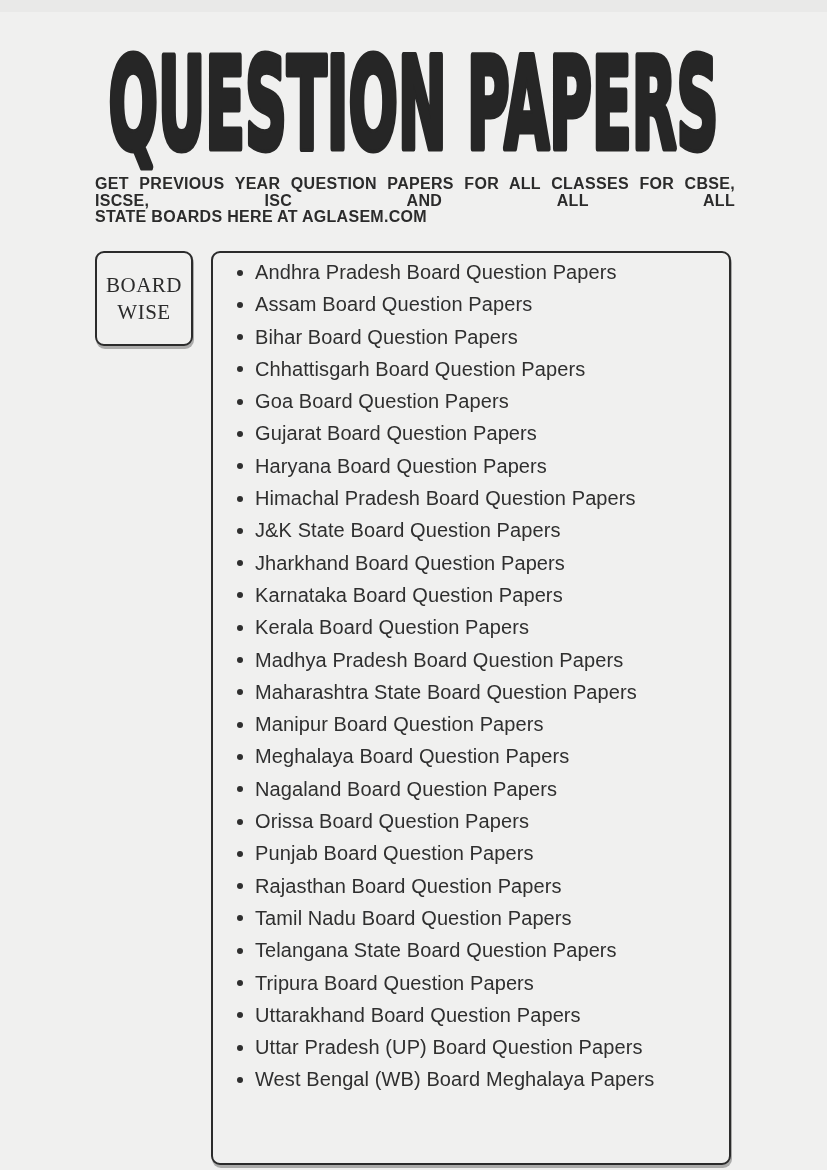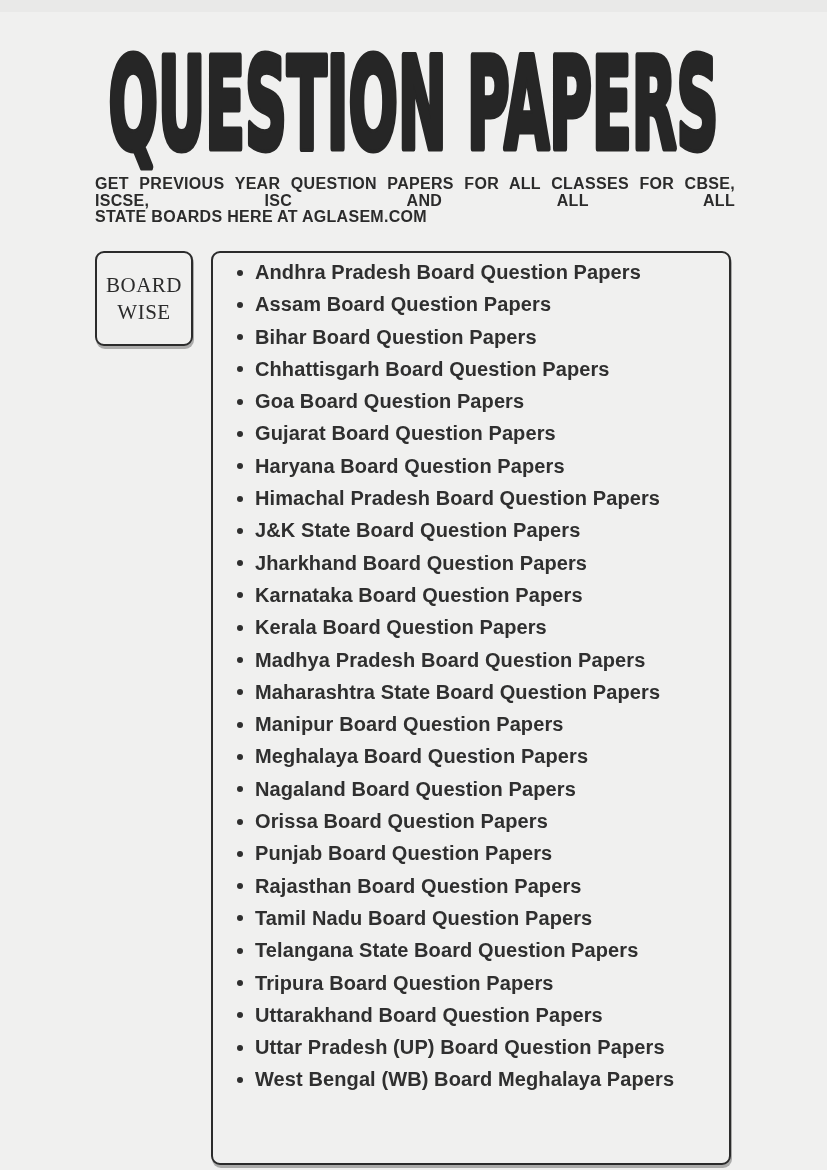--- a/index.html
+++ b/index.html
@@ -91,21 +91,21 @@
   .board-list {
     list-style: none;
     margin-top: 3px;
     padding-left: 42px;
   }
   .board-list li {
     position: relative;
     height: 32.3px;
     line-height: 32.3px;
     font-size: 20px;
-    font-weight: bold;
+    font-weight: normal;
     color: #2f2f2f;
     letter-spacing: 0.1px;
     white-space: nowrap;
     cursor: pointer;
   }
   .board-list li::before {
     content: "";
     position: absolute;
     left: -18px;
     top: 13.5px;

